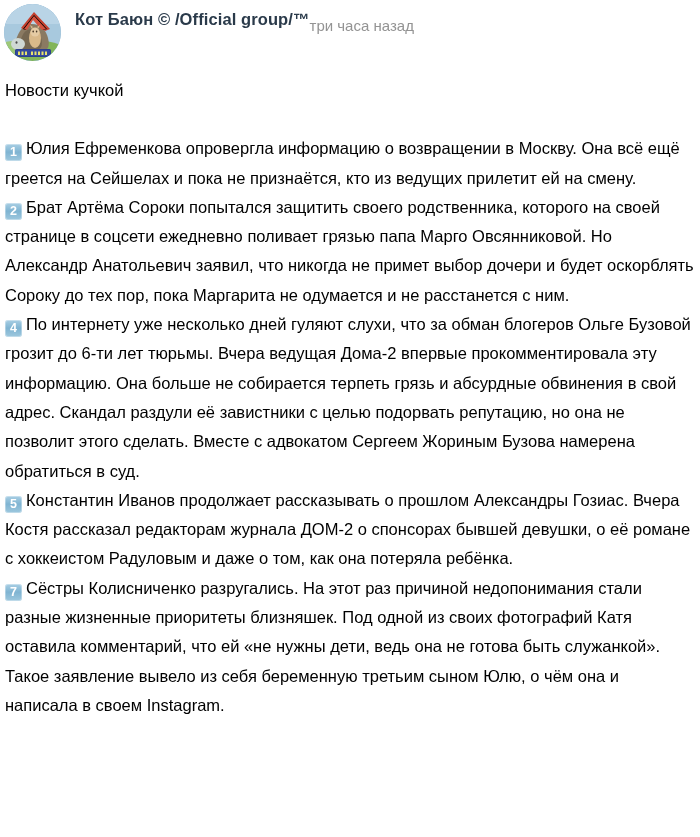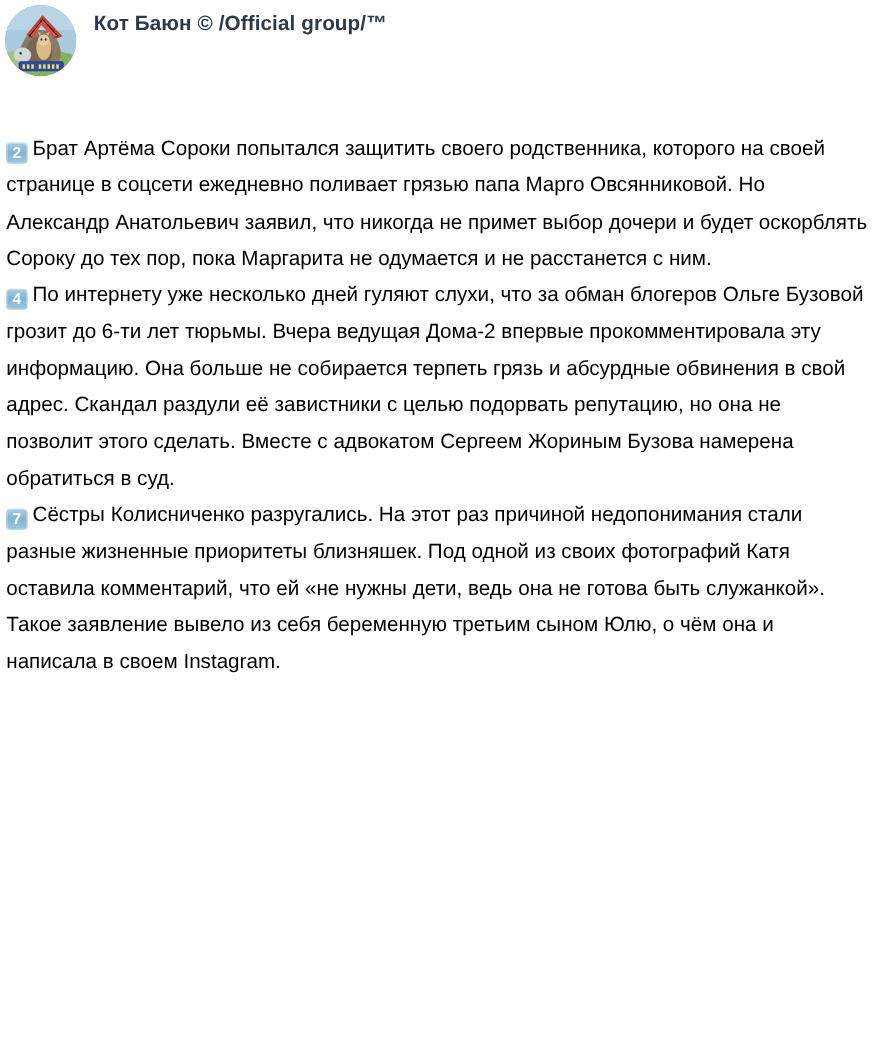--- a/index.html
+++ b/index.html
@@ -142,39 +142,47 @@
             <rect x="34" y="47.5" width="2" height="3.5"></rect>
             <rect x="37.5" y="47.5" width="2" height="3.5"></rect>
             <rect x="41" y="47.5" width="2" height="3.5"></rect>
           </g>
         </g>
       </svg>
     </div>
 
     <div class="header-text">
       <div class="author-name">Кот Баюн © /Official group/™</div>
+      <div class="post-time">три часа назад</div>
     </div>
 
   </div>
 
   <div class="post-body">
 
+    <div class="para">Новости кучкой</div>
 
     <div class="para-spacer"></div>
 
+    <div class="para">
+      <span class="keycap">1</span><span>Юлия Ефременкова опровергла информацию о возвращении в Москву. Она всё ещё греется на Сейшелах и пока не признаётся, кто из ведущих прилетит ей на смену.</span>
+    </div>
 
     <div class="para">
       <span class="keycap">2</span><span>Брат Артёма Сороки попытался защитить своего родственника, которого на своей странице в соцсети ежедневно поливает грязью папа Марго Овсянниковой. Но Александр Анатольевич заявил, что никогда не примет выбор дочери и будет оскорблять Сороку до тех пор, пока Маргарита не одумается и не расстанется с ним.</span>
     </div>
 
 
     <div class="para">
       <span class="keycap">4</span><span>По интернету уже несколько дней гуляют слухи, что за обман блогеров Ольге Бузовой грозит до 6-ти лет тюрьмы. Вчера ведущая Дома-2 впервые прокомментировала эту информацию. Она больше не собирается терпеть грязь и абсурдные обвинения в свой адрес. Скандал раздули её завистники с целью подорвать репутацию, но она не позволит этого сделать. Вместе с адвокатом Сергеем Жориным Бузова намерена обратиться в суд.</span>
     </div>
 
+    <div class="para">
+      <span class="keycap">5</span><span>Константин Иванов продолжает рассказывать о прошлом Александры Гозиас. Вчера Костя рассказал редакторам журнала ДОМ-2 о спонсорах бывшей девушки, о её романе с хоккеистом Радуловым и даже о том, как она потеряла ребёнка.</span>
+    </div>
 
 
     <div class="para">
       <span class="keycap">7</span><span>Сёстры Колисниченко разругались. На этот раз причиной недопонимания стали разные жизненные приоритеты близняшек. Под одной из своих фотографий Катя оставила комментарий, что ей «не нужны дети, ведь она не готова быть служанкой». Такое заявление вывело из себя беременную третьим сыном Юлю, о чём она и написала в своем Instagram.</span>
     </div>
 
   </div>
 
 </div>
 

